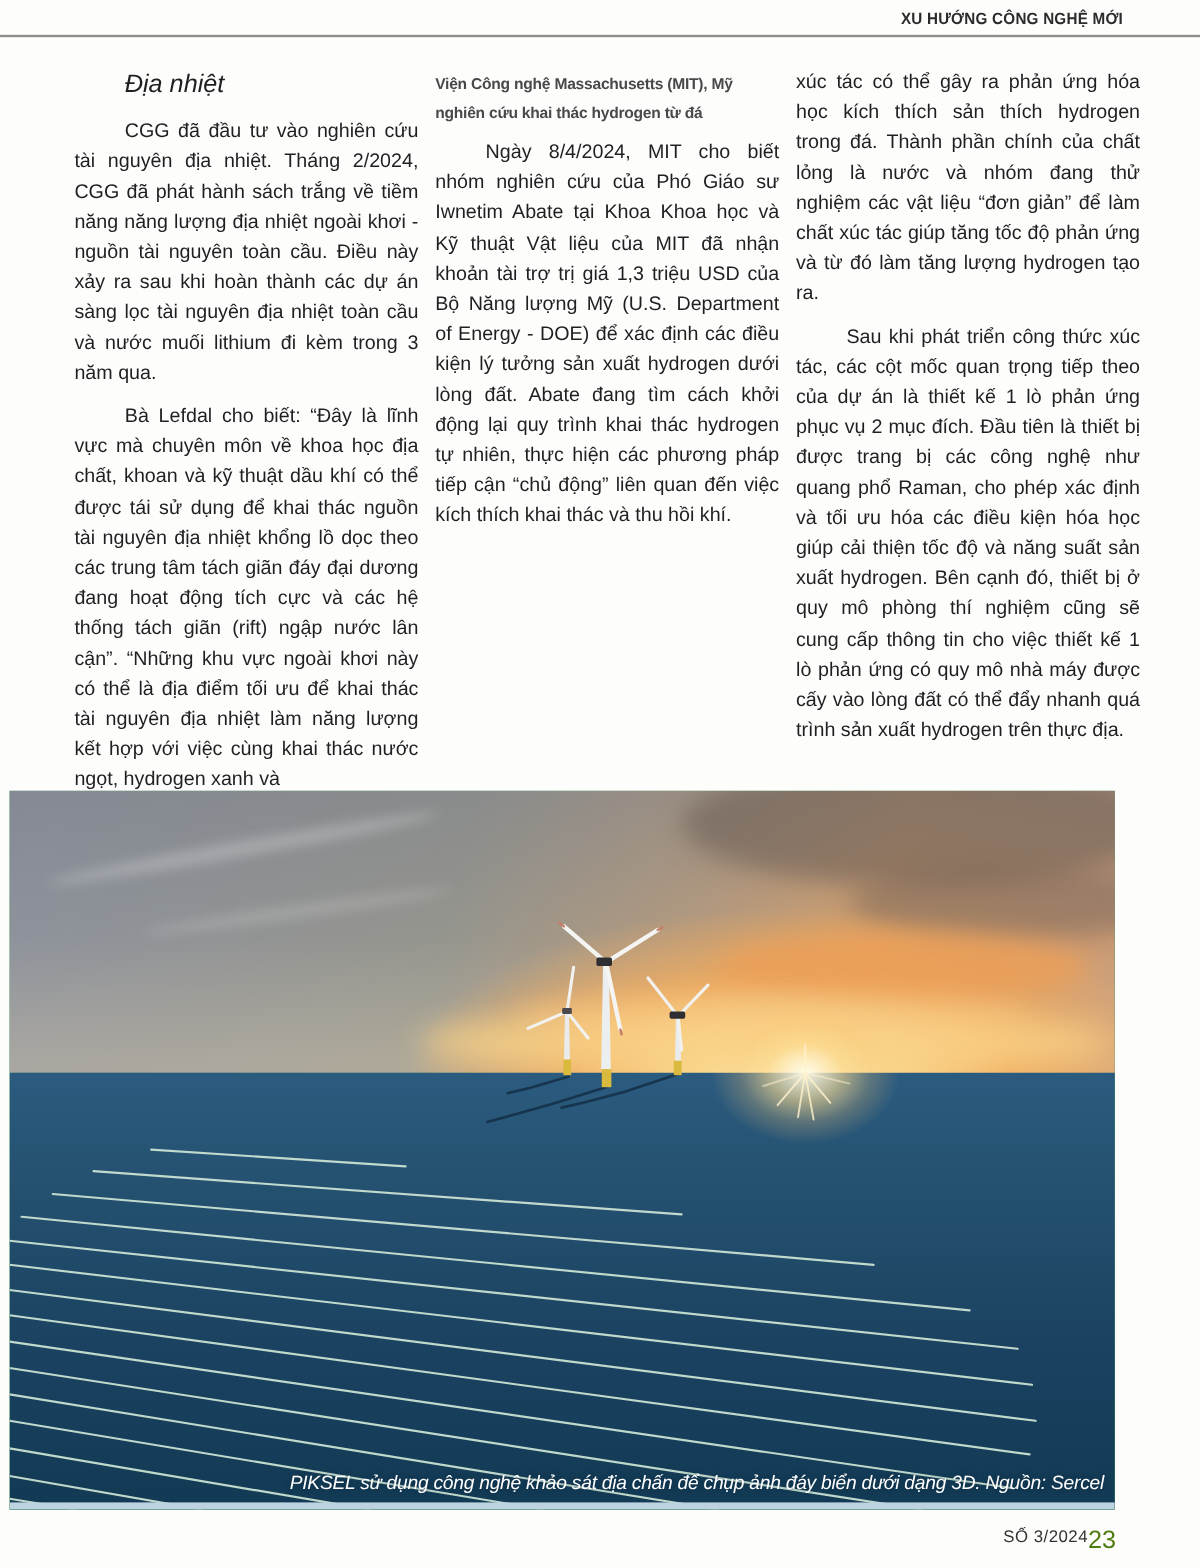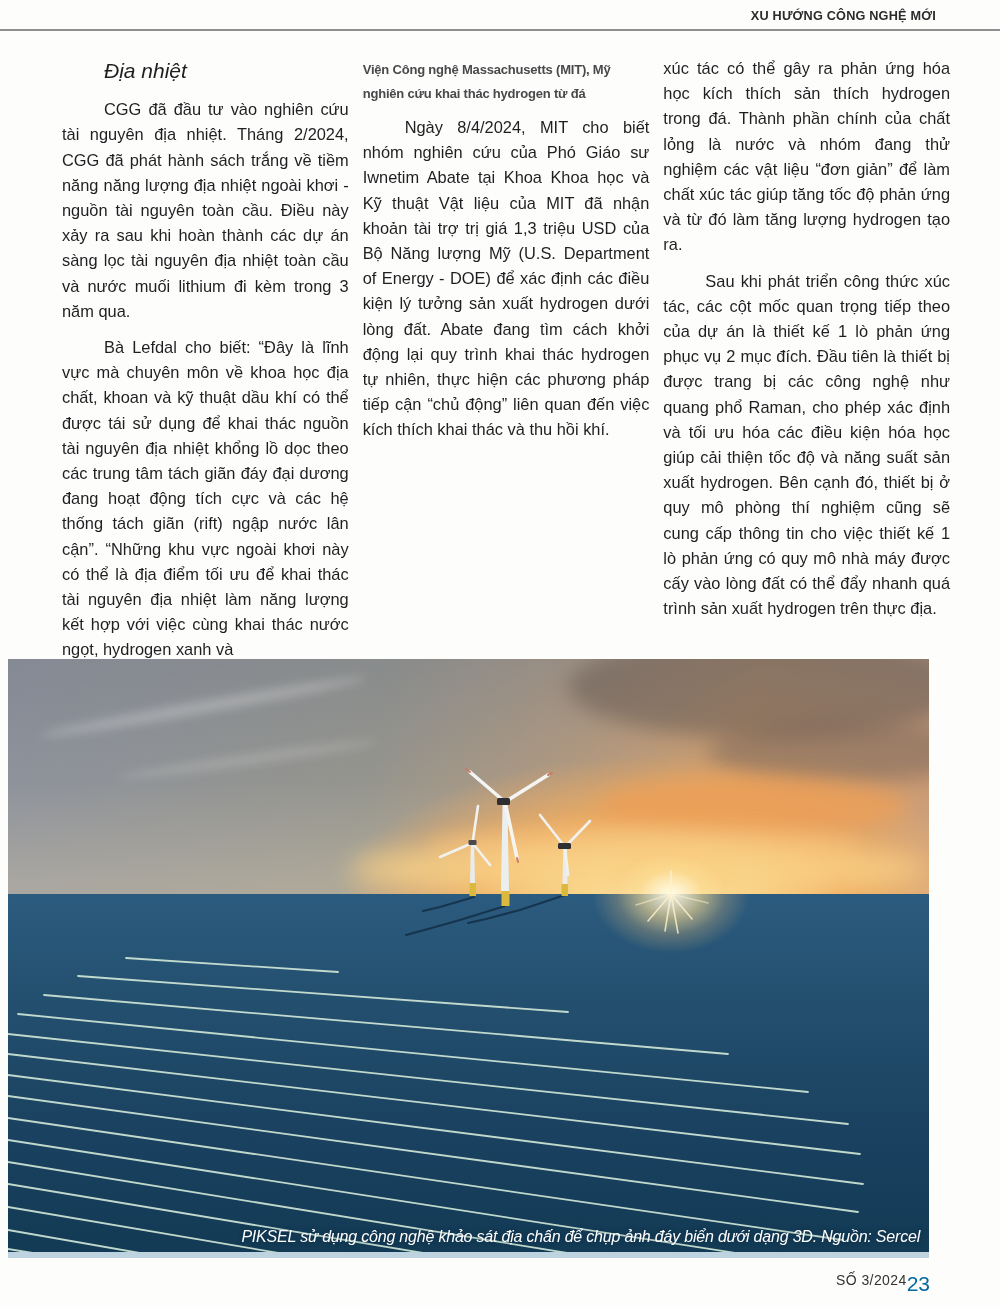--- a/index.html
+++ b/index.html
@@ -65,21 +65,21 @@
   }
   .fig-strip{
     position:absolute;left:0;bottom:0;width:921px;height:6px;background:#bdd3df;
   }
   
   .footer{
     position:absolute;top:1272px;right:70px;
     display:flex;align-items:flex-start;
   }
   .footer .issue{font-size:14px;color:#333;letter-spacing:.4px;}
-  .footer .pageno{font-size:21px;color:#0369a1;}
+  .footer .pageno{font-size:21px;color:#4d7c0f;}
 </style>
 </head>
 <body>
 
 <div class="running-head">XU HƯỚNG CÔNG NGHỆ MỚI</div>
 <div class="head-rule"></div>
 
 <div class="columns">
 
   <div class="col">

